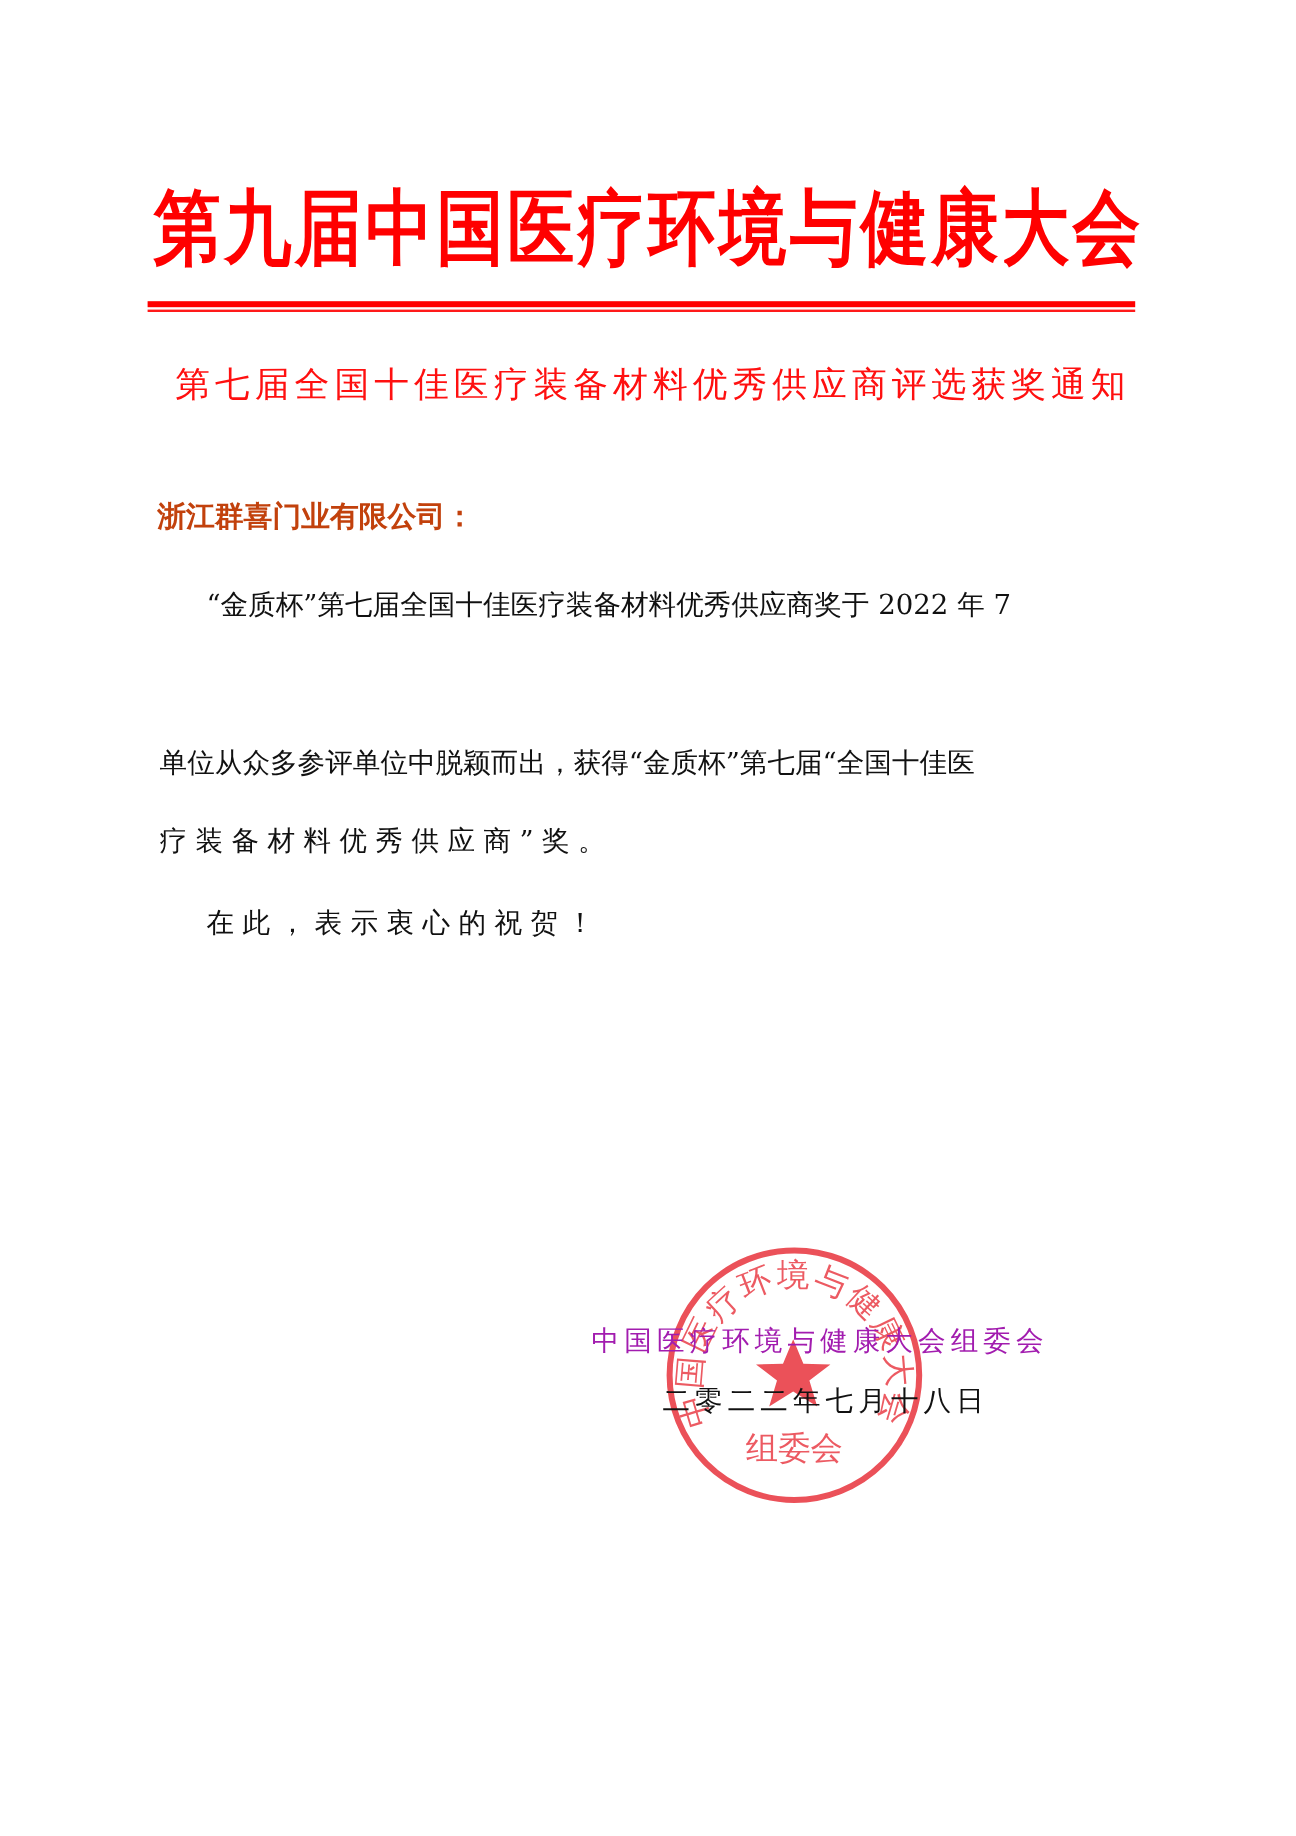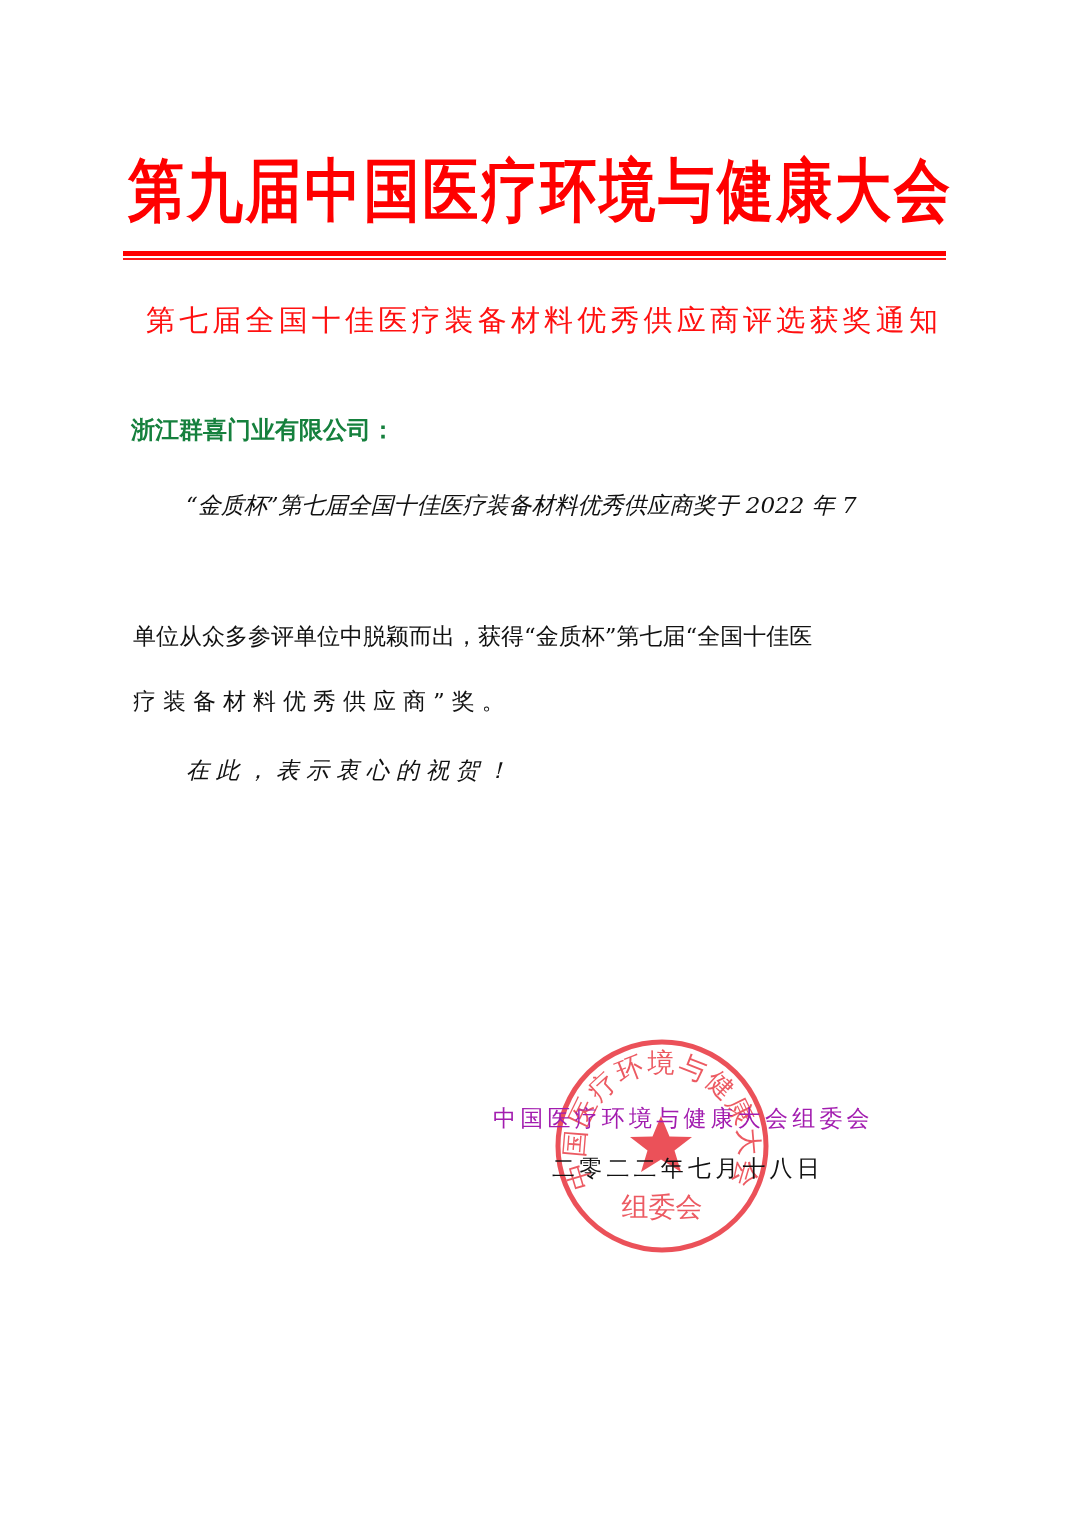--- a/index.html
+++ b/index.html
@@ -71,36 +71,36 @@
     line-height: 40px;
   }
   .recipient {
     position: absolute;
     left: 131px;
     top: 414px;
     font-family: "DejaVu Sans", "Liberation Sans", sans-serif;
     font-weight: bold;
     font-size: 24px;
     line-height: 32px;
-    color: #15803d;
+    color: #c2410c;
   }
   .body-line {
     position: absolute;
     left: 133px;
     width: 790px;
     font-family: "DejaVu Serif", "Liberation Serif", serif;
     font-size: 23px;
     line-height: 32px;
     color: #111111;
     white-space: nowrap;
   }
   .left-tight {
     letter-spacing: 7px;
   }
-  .indent { left: 186px; width: 737px; font-style: italic; }
+  .indent { left: 172px; width: 737px; }
 
   .stamp {
     position: absolute;
     left: 554px;
     top: 1038px;
     width: 216px;
     height: 216px;
   }
   .signature {
     position: absolute;

